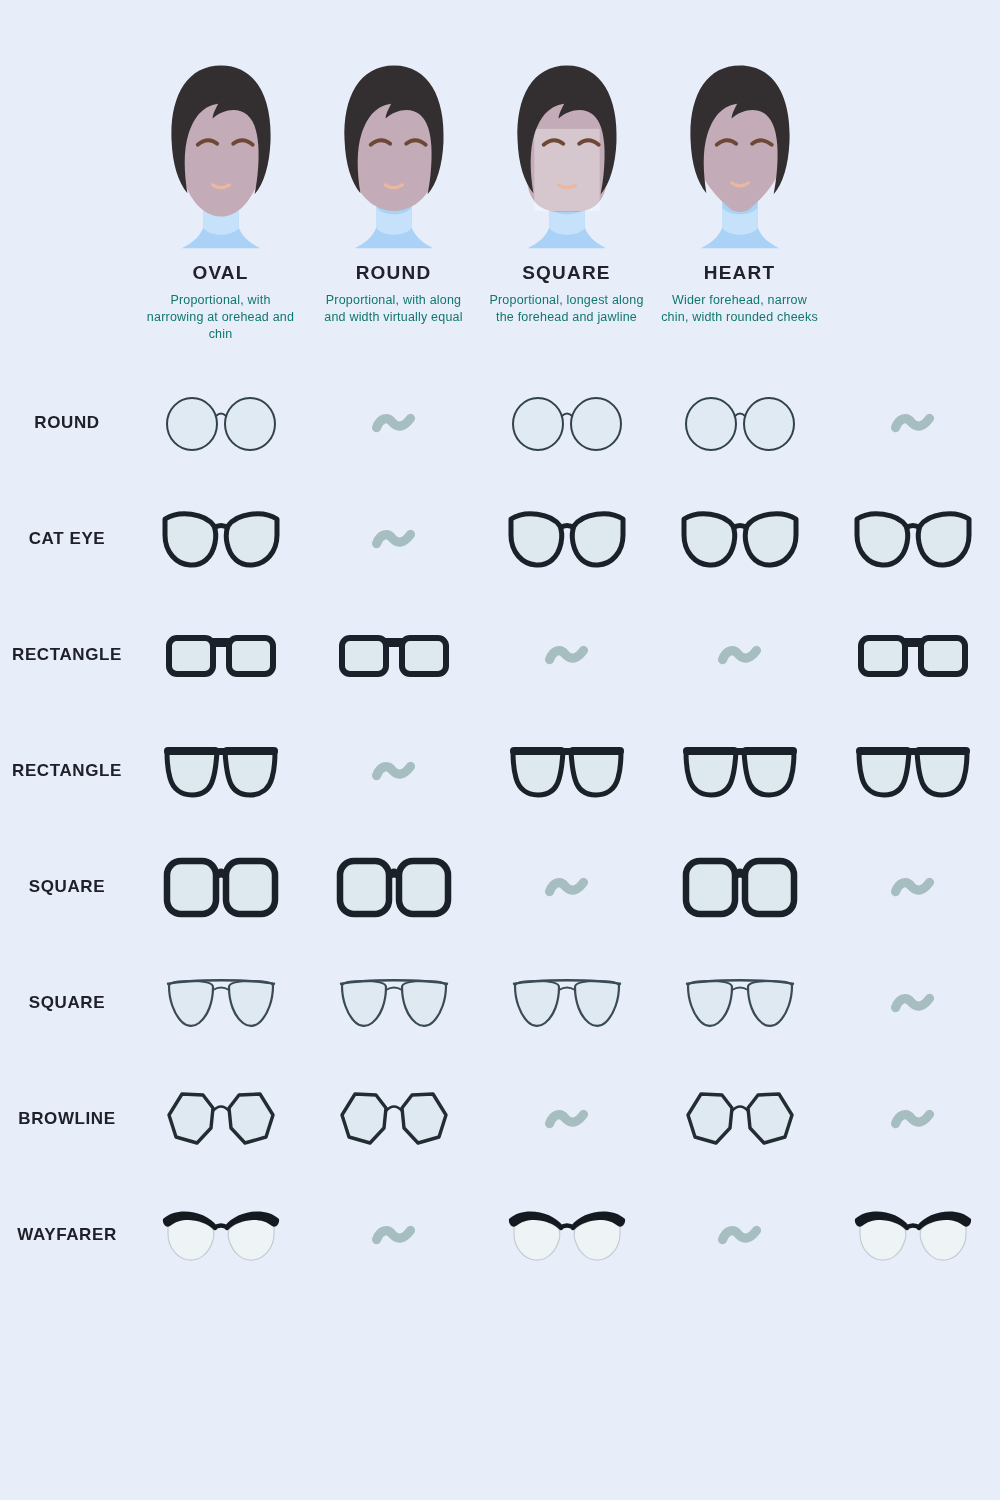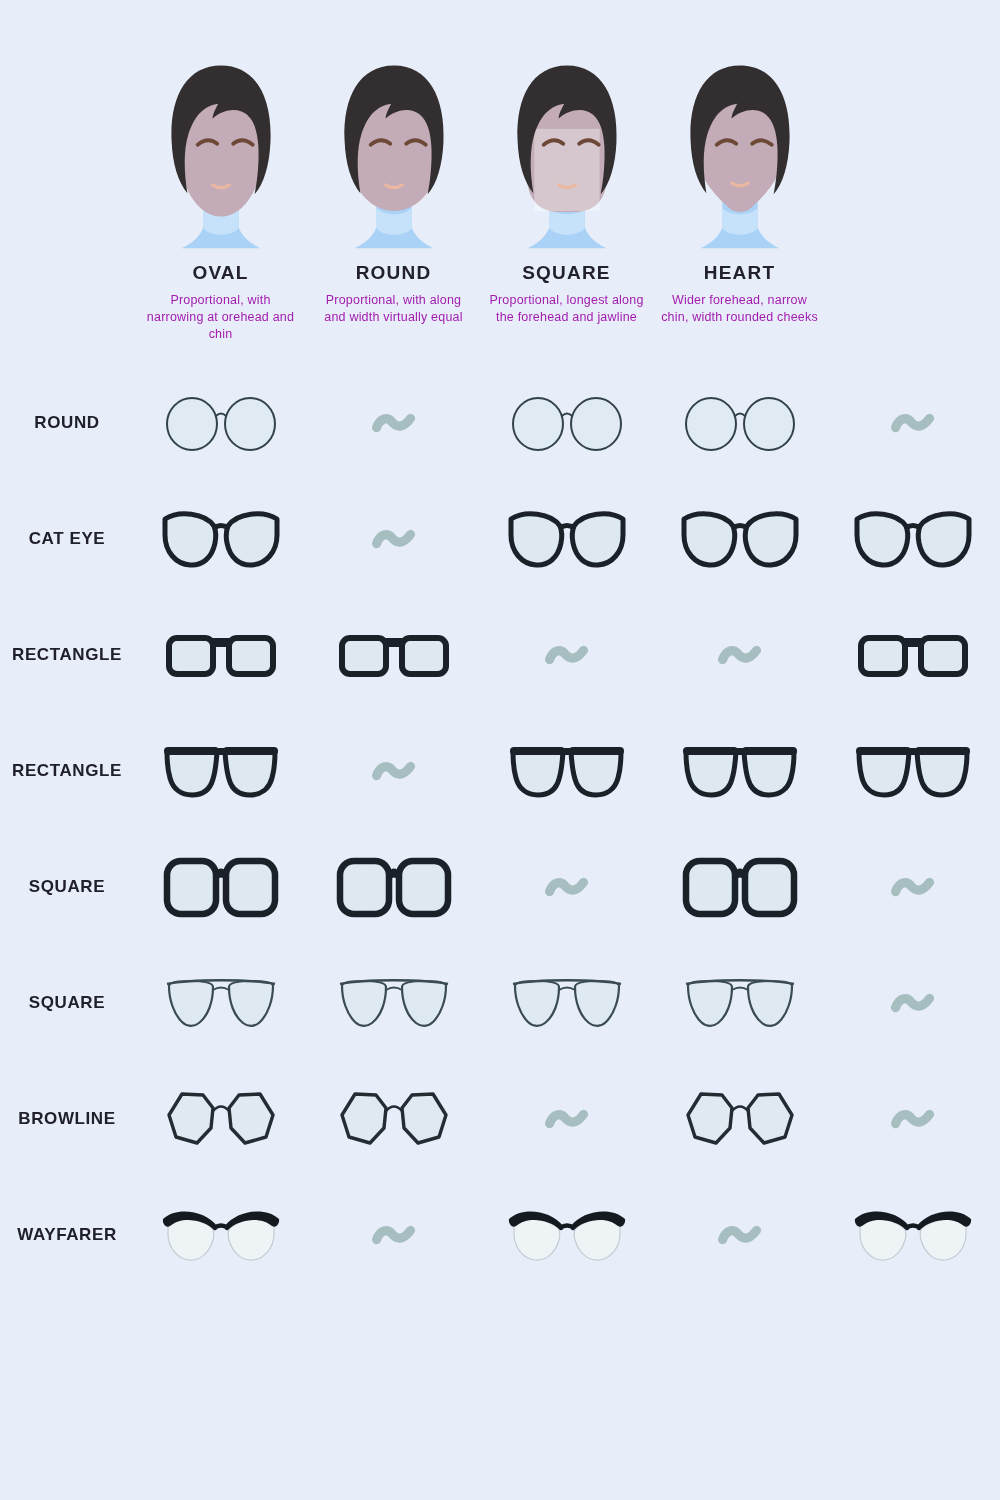--- a/index.html
+++ b/index.html
@@ -7,21 +7,21 @@
   .page {
     position:relative; width:1000px; height:1324px;
     background:#e8eef9; overflow:hidden;
     font-family:"Liberation Sans", sans-serif; color:#22222c;
   }
   .face-header { display:flex; padding-top:56px; }
   .label-spacer { width:134px; flex:none; }
   .face-col { width:173px; flex:none; display:flex; flex-direction:column; align-items:center; text-align:center; }
   .face-art { width:140px; height:198px; }
   .face-name { margin-top:8px; font-size:19px; font-weight:bold; letter-spacing:1.2px; color:#23222c; }
-  .face-desc { margin-top:8px; font-size:12.5px; line-height:1.35; letter-spacing:0.2px; color:#a21caf; max-width:158px; }
+  .face-desc { margin-top:8px; font-size:12.5px; line-height:1.35; letter-spacing:0.2px; color:#0f766e; max-width:158px; }
   .matrix { margin-top:22px; }
   .matrix-row { display:flex; align-items:center; height:116px; }
   .matrix-row:last-child { margin-top:14px; }
   .row-label { width:134px; flex:none; text-align:center; font-size:17px; font-weight:bold; letter-spacing:0.6px; color:#20202a; }
   .cell { width:173px; flex:none; display:flex; justify-content:center; align-items:center; }
   .glasses-svg { width:120px; height:64px; display:block; }
   .tilde-svg { width:44px; height:24px; display:block; }
 </style>
 </head>
 <body>

